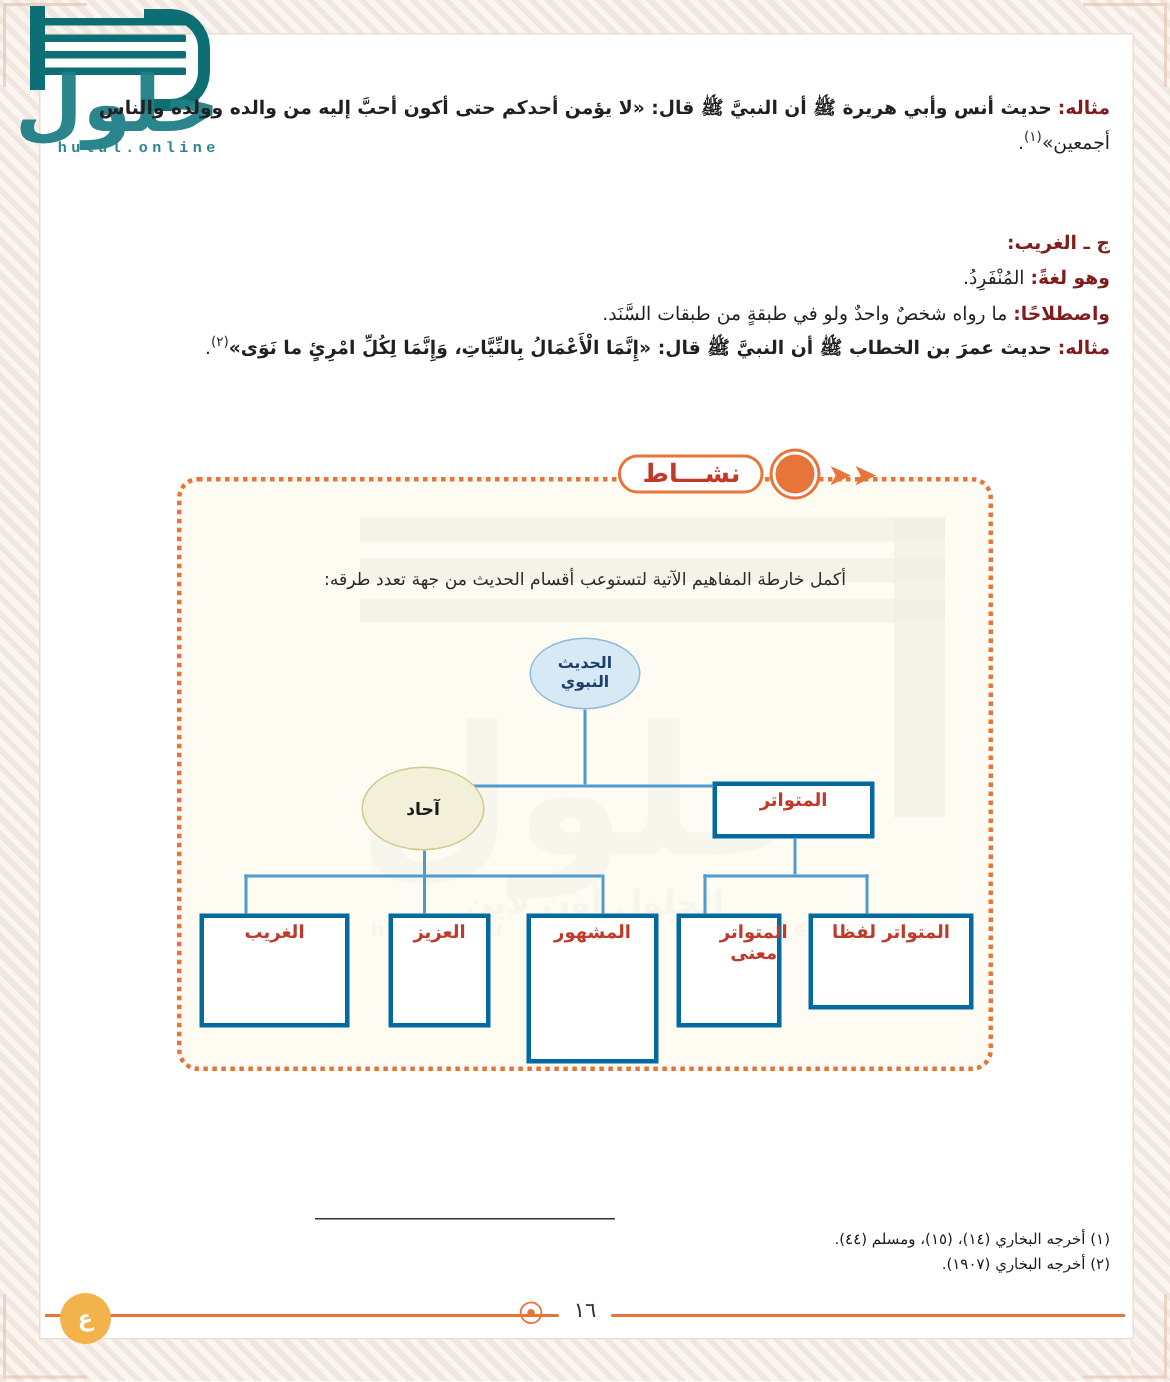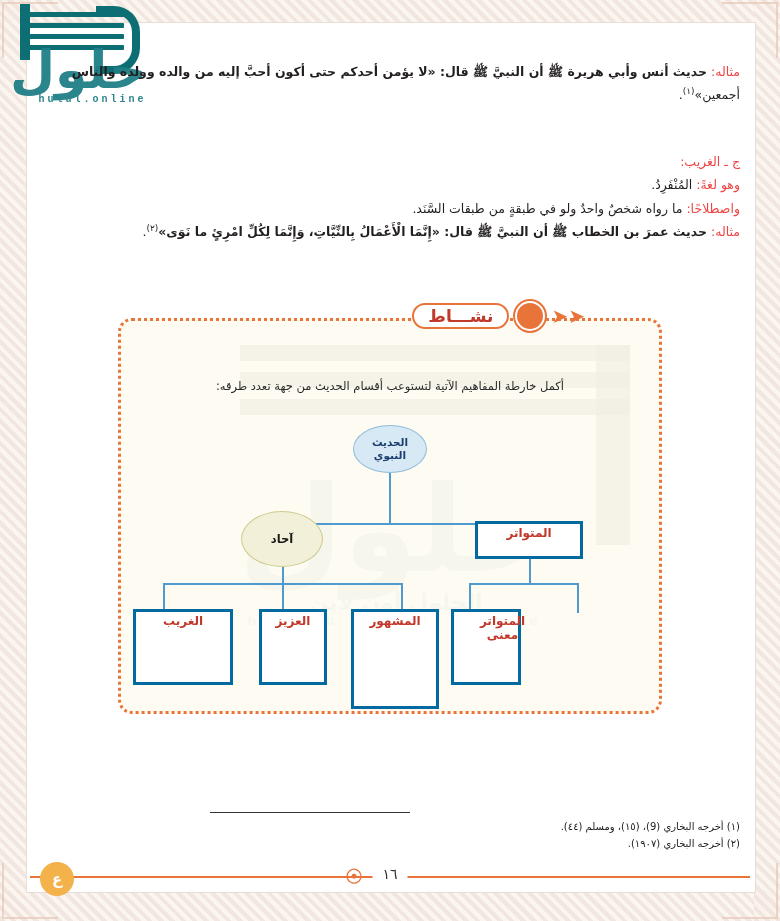--- a/index.html
+++ b/index.html
@@ -137,21 +137,21 @@
 
   
   .text-col {
     position: absolute;
     right: 40px;
     width: 700px;
     text-align: right;
     direction: rtl;
   }
   .line { margin: 0 0 4px 0; line-height: 1.55; font-size: 12.5px; }
-  .red  { color: #ef4444; font-weight: normal; }
+  .red  { color: #7f1d1d; font-weight: bold; }
   .hadith { font-weight: bold; }
   .sup { font-size: 9px; vertical-align: super; }
 
   
   .activity {
     position: absolute;
     left: 118px; top: 318px;
     width: 538px; height: 390px;
     border: 3px dotted #e8743a;
     border-radius: 14px;
@@ -409,20 +409,23 @@
 
     <div class="conn conn-h" style="left:348px; top:262px; width:110px;"></div>
     <div class="conn conn-v" style="left:348px; top:262px; height:30px;"></div>
     <div class="conn conn-v" style="left:456px; top:262px; height:30px;"></div>
 
     <div class="conn conn-h" style="left:42px; top:262px; width:238px;"></div>
     <div class="conn conn-v" style="left:42px;  top:262px; height:30px;"></div>
     <div class="conn conn-v" style="left:161px; top:262px; height:30px;"></div>
     <div class="conn conn-v" style="left:280px; top:262px; height:30px;"></div>
 
+    <div class="node node-box" style="left:418px; top:288px; width:110px; height:64px;">
+      <span>المتواتر لفظا</span>
+    </div>
 
     <div class="node node-box" style="left:330px; top:288px; width:70px; height:76px;padding-left:33px;">
       <span>المتواتر معنى</span>
     </div>
 
     <div class="node node-box" style="left:230px; top:288px; width:88px; height:100px;">
       <span>المشهور</span>
     </div>
 
     <div class="node node-box" style="left:138px; top:288px; width:68px; height:76px;">
@@ -431,20 +434,20 @@
 
     <div class="node node-box" style="left:12px; top:288px; width:100px; height:76px;">
       <span>الغريب</span>
     </div>
 
   </div>
 </div>
 
 <div class="footnote-rule"></div>
 <div class="footnotes">
-  <div>(١) أخرجه البخاري (9)، (١٥)، ومسلم (٤٤).</div>
+  <div>(١) أخرجه البخاري (١٤)، (١٥)، ومسلم (٤٤).</div>
   <div>(٢) أخرجه البخاري (١٩٠٧).</div>
 </div>
 
 <div class="footer-rule"></div>
 <div class="swirl">⦿</div>
 <div class="page-number">١٦</div>
 <div class="footer-badge">ع</div>
 
 </body></html>

